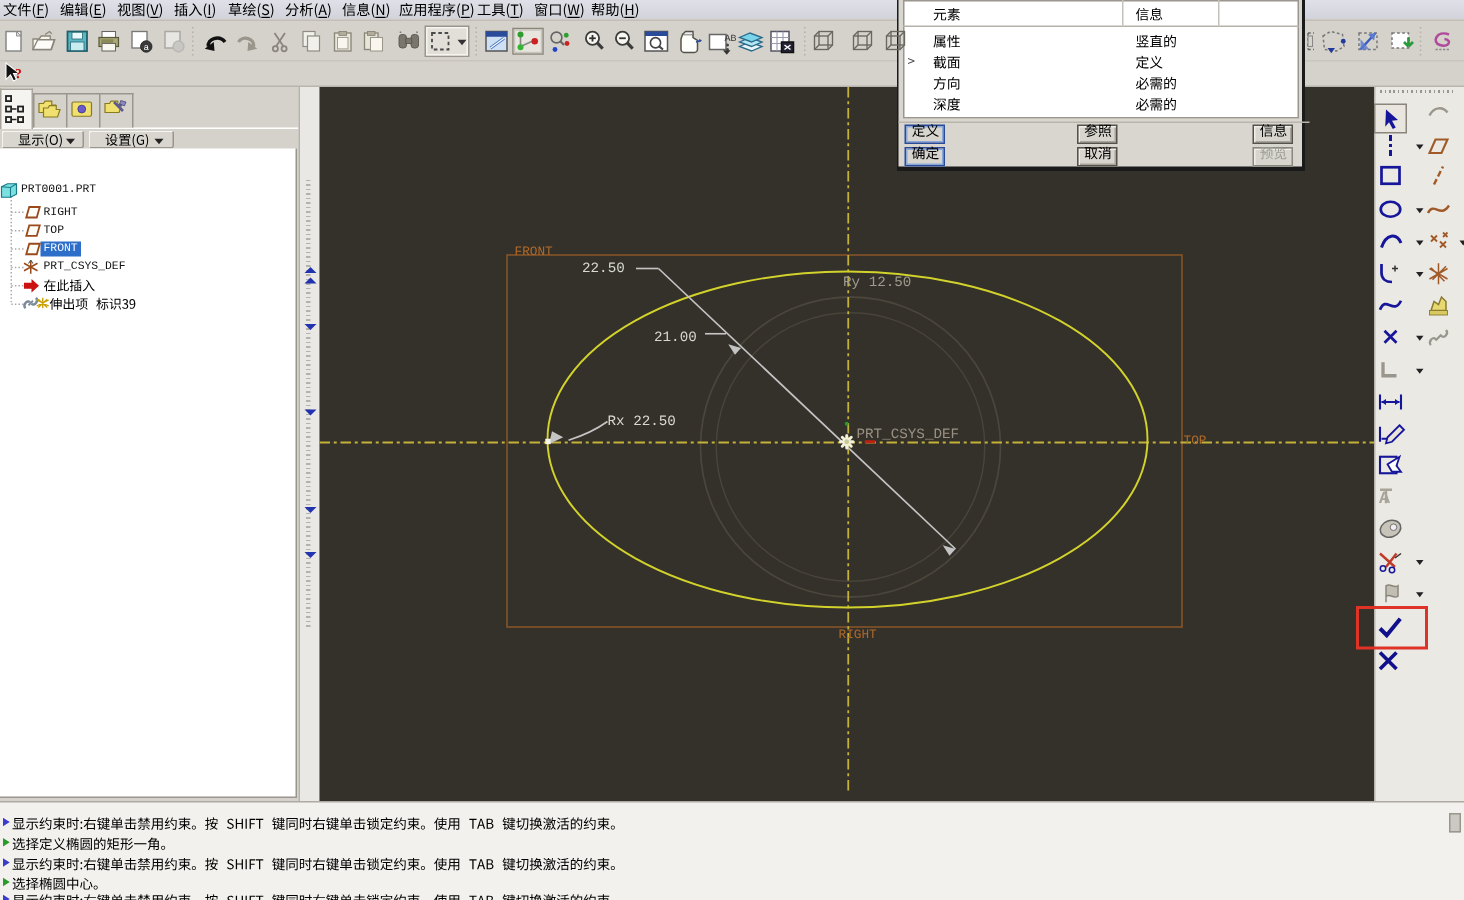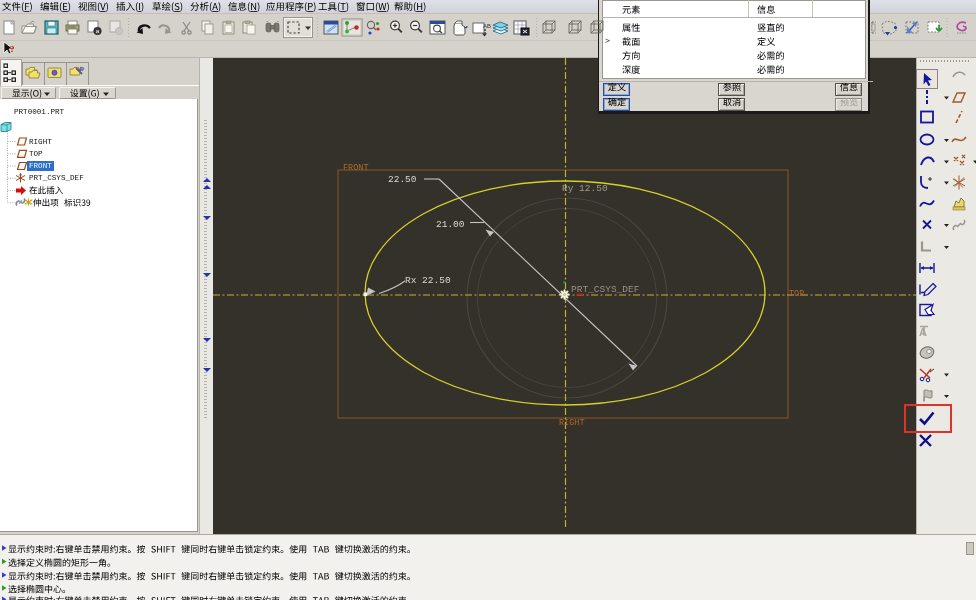--- a/index.html
+++ b/index.html
@@ -13,21 +13,21 @@
 <div class="abs" style="left:0;top:58px;width:199px;height:476px;background:#d5d2cb"></div>
 <div class="abs" style="left:0;top:85px;width:199px;height:1px;background:#fff"></div>
 <div class="abs" style="left:22px;top:62px;width:67px;height:23px;background:#d5d2cb;border:1px solid #9a968e;border-bottom:none"></div>
 <div class="abs" style="left:44px;top:62px;width:1px;height:23px;background:#9a968e"></div>
 <div class="abs" style="left:66px;top:62px;width:1px;height:23px;background:#9a968e"></div>
 <div class="abs" style="left:0;top:59px;width:22px;height:27px;background:#f6f4f0;border:1px solid #a8a49c;border-bottom:none"></div>
 <div class="abs" style="left:1px;top:87px;width:55px;height:12px;background:#d9d6cf;border:1px solid #9a968e;border-top-color:#f5f4f0;border-left-color:#f5f4f0;border-radius:2px"></div>
 <div class="abs" style="left:59px;top:87px;width:57px;height:12px;background:#d9d6cf;border:1px solid #9a968e;border-top-color:#f5f4f0;border-left-color:#f5f4f0;border-radius:2px"></div>
 <div class="abs" style="left:0;top:99px;width:198px;height:433px;background:#fff;border-right:1px solid #9a968e;border-bottom:1px solid #9a968e"></div>
 
-<div class="abs" style="left:14px;top:108px;font:7.6px 'Liberation Mono',monospace;color:#111;letter-spacing:0">PRT0001.PRT</div>
+<div class="abs" style="left:14px;top:123px;font:7.6px 'Liberation Mono',monospace;color:#111;letter-spacing:0">PRT0001.PRT</div>
 <div class="abs" style="left:29px;top:137.5px;font:7.6px 'Liberation Mono',monospace;color:#111">RIGHT</div>
 <div class="abs" style="left:29px;top:149.8px;font:7.6px 'Liberation Mono',monospace;color:#111">TOP</div>
 <div class="abs" style="left:27px;top:160.5px;width:27px;height:10px;background:#2d6fc8"></div>
 <div class="abs" style="left:29px;top:162px;font:7.6px 'Liberation Mono',monospace;color:#f4f8ff">FRONT</div>
 <div class="abs" style="left:29px;top:174.3px;font:7.6px 'Liberation Mono',monospace;color:#111">PRT_CSYS_DEF</div>
 
 <div class="abs" style="left:199px;top:58px;width:14px;height:476px;background:#eae8e4;border-left:1px solid #b5b2aa"></div>
 <div class="abs" style="left:204px;top:120px;width:3px;height:300px;background:repeating-linear-gradient(#b5b2ab 0 1px,transparent 1px 3px)"></div>
 <svg class="abs" style="left:201px;top:58px" width="11" height="476">
     <g fill="#2233b0">

